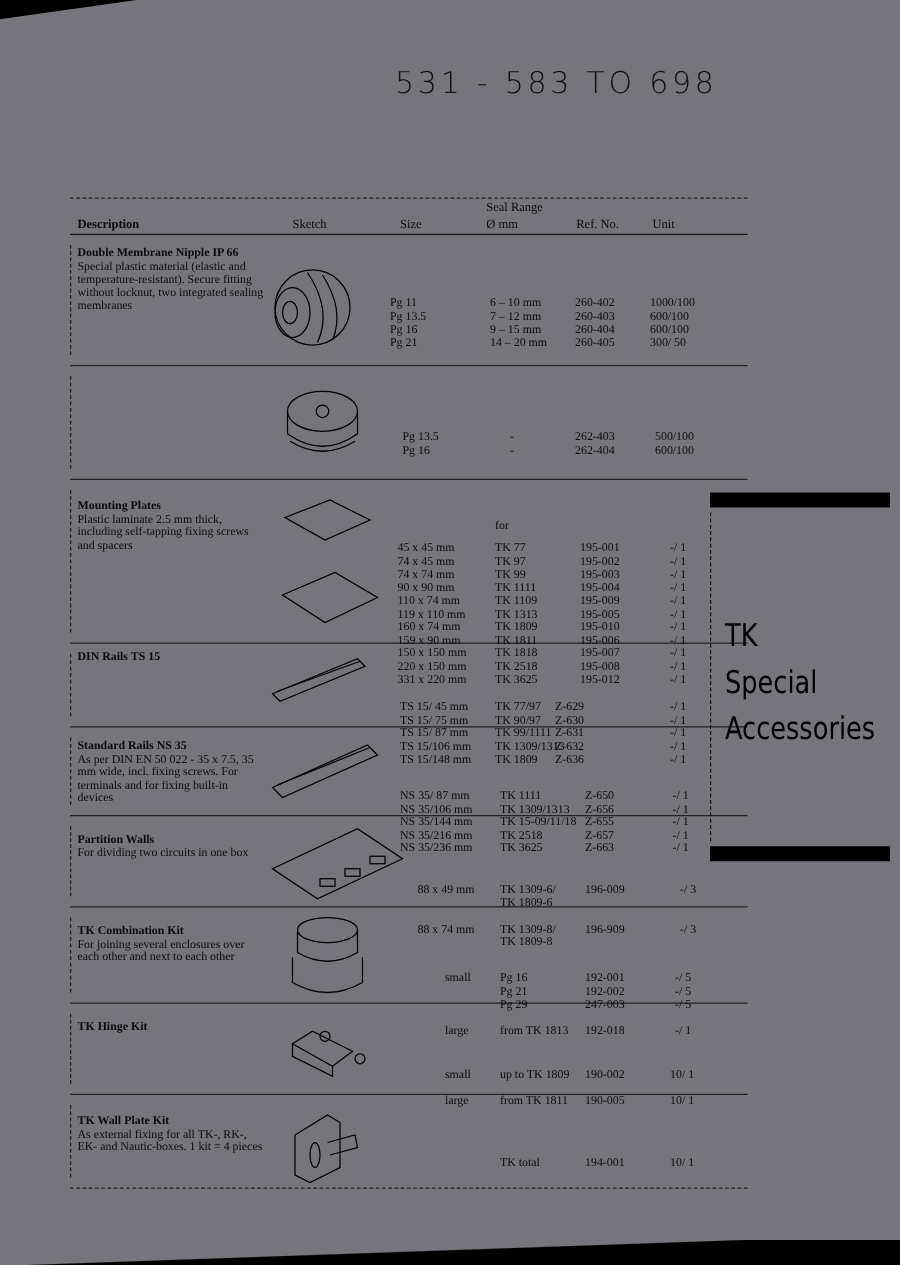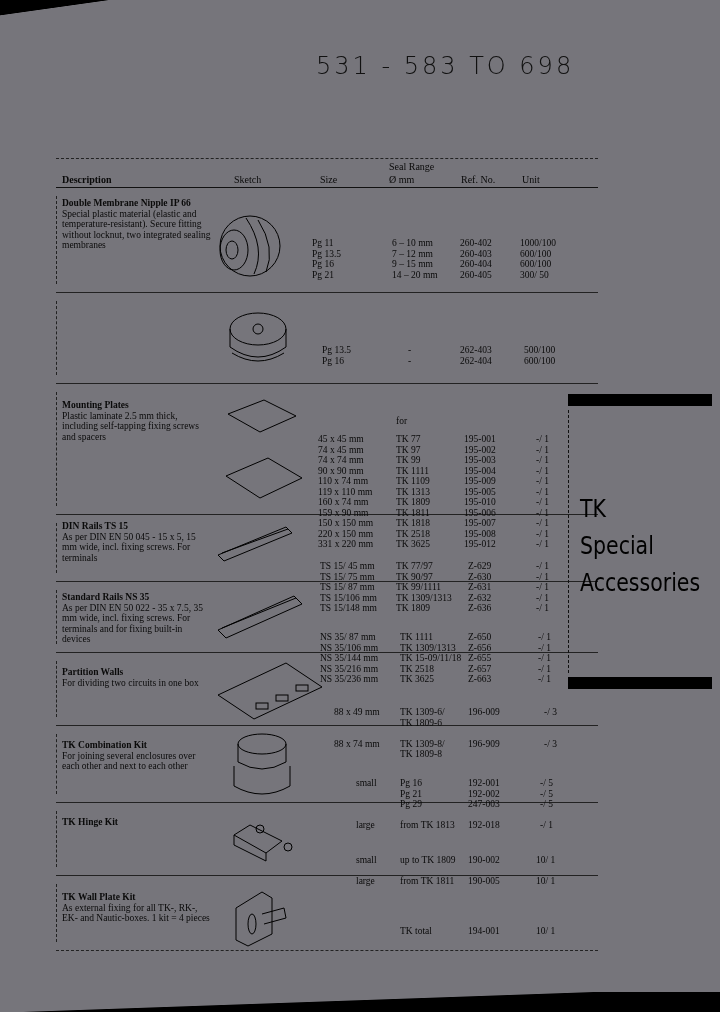--- a/index.html
+++ b/index.html
@@ -171,41 +171,41 @@
         <div>-/ 1</div>
         <div>-/ 1</div>
         <div>-/ 1</div>
         <div>-/ 1</div>
         <div>-/ 1</div>
     </div>
   </div>
 
   <div class="row" style="height:66px">
     <div class="desc" style="top:6px">
-      <b>DIN Rails TS 15</b><span>As per DIN EN 50 045 - 15 x 5, 15 mm wide, incl. fixing screws. For terminals</span>
+      <b>DIN Rails TS 15</b>
     </div>
     <svg class="sketch" style="left:160px;top:8px" width="80" height="40">
       <path d="M2 32 L70 4 L76 10 L8 38 Z"></path>
         <path d="M6 30 L72 6"></path>
     </svg>
     <div class="col" style="left:264px;top:4px">
         <div>TS 15/ 45 mm</div>
         <div>TS 15/ 75 mm</div>
         <div>TS 15/ 87 mm</div>
         <div>TS 15/106 mm</div>
         <div>TS 15/148 mm</div>
       </div>
     <div class="col" style="left:340px;top:4px">
         <div>TK 77/97</div>
         <div>TK 90/97</div>
         <div>TK 99/1111</div>
         <div>TK 1309/1313</div>
         <div>TK 1809</div>
       </div>
-    <div class="col" style="left:412px;top:4px">
+    <div class="col" style="left:388px;top:4px">
         <div>Z-629</div>
         <div>Z-630</div>
         <div>Z-631</div>
         <div>Z-632</div>
         <div>Z-636</div>
       </div>
     <div class="col" style="left:480px;top:4px">
         <div>-/ 1</div>
         <div>-/ 1</div>
         <div>-/ 1</div>

